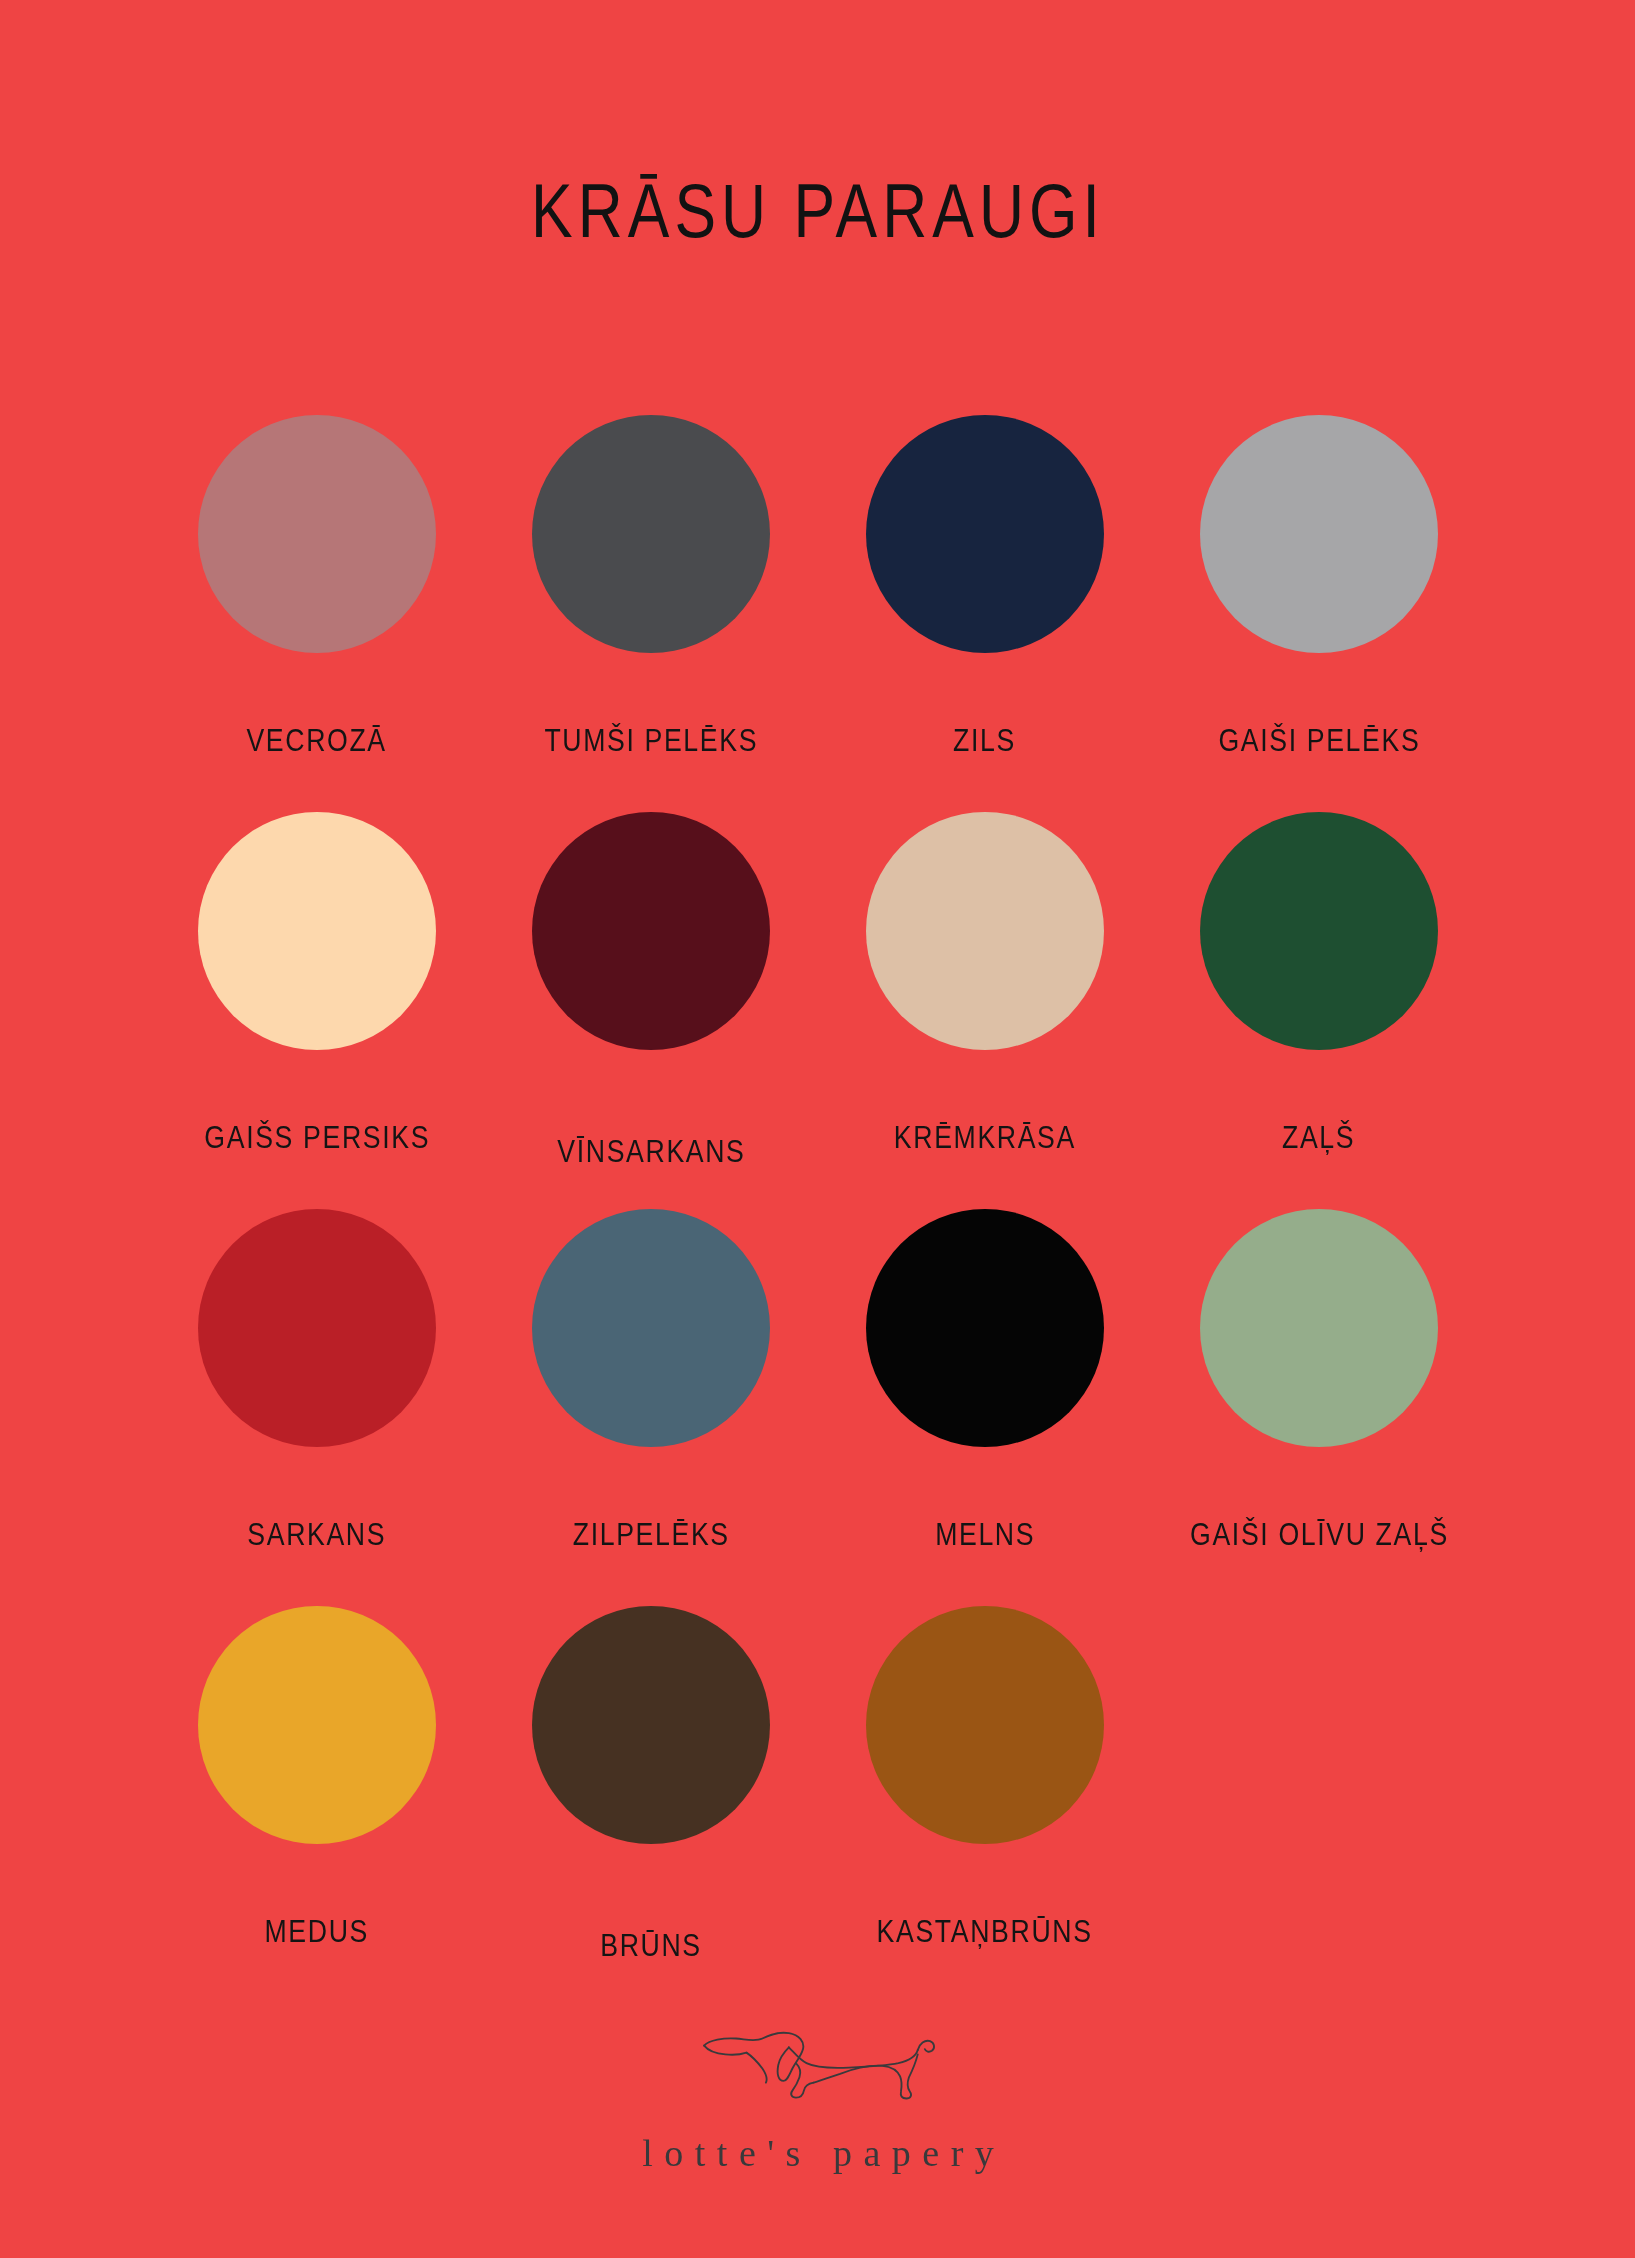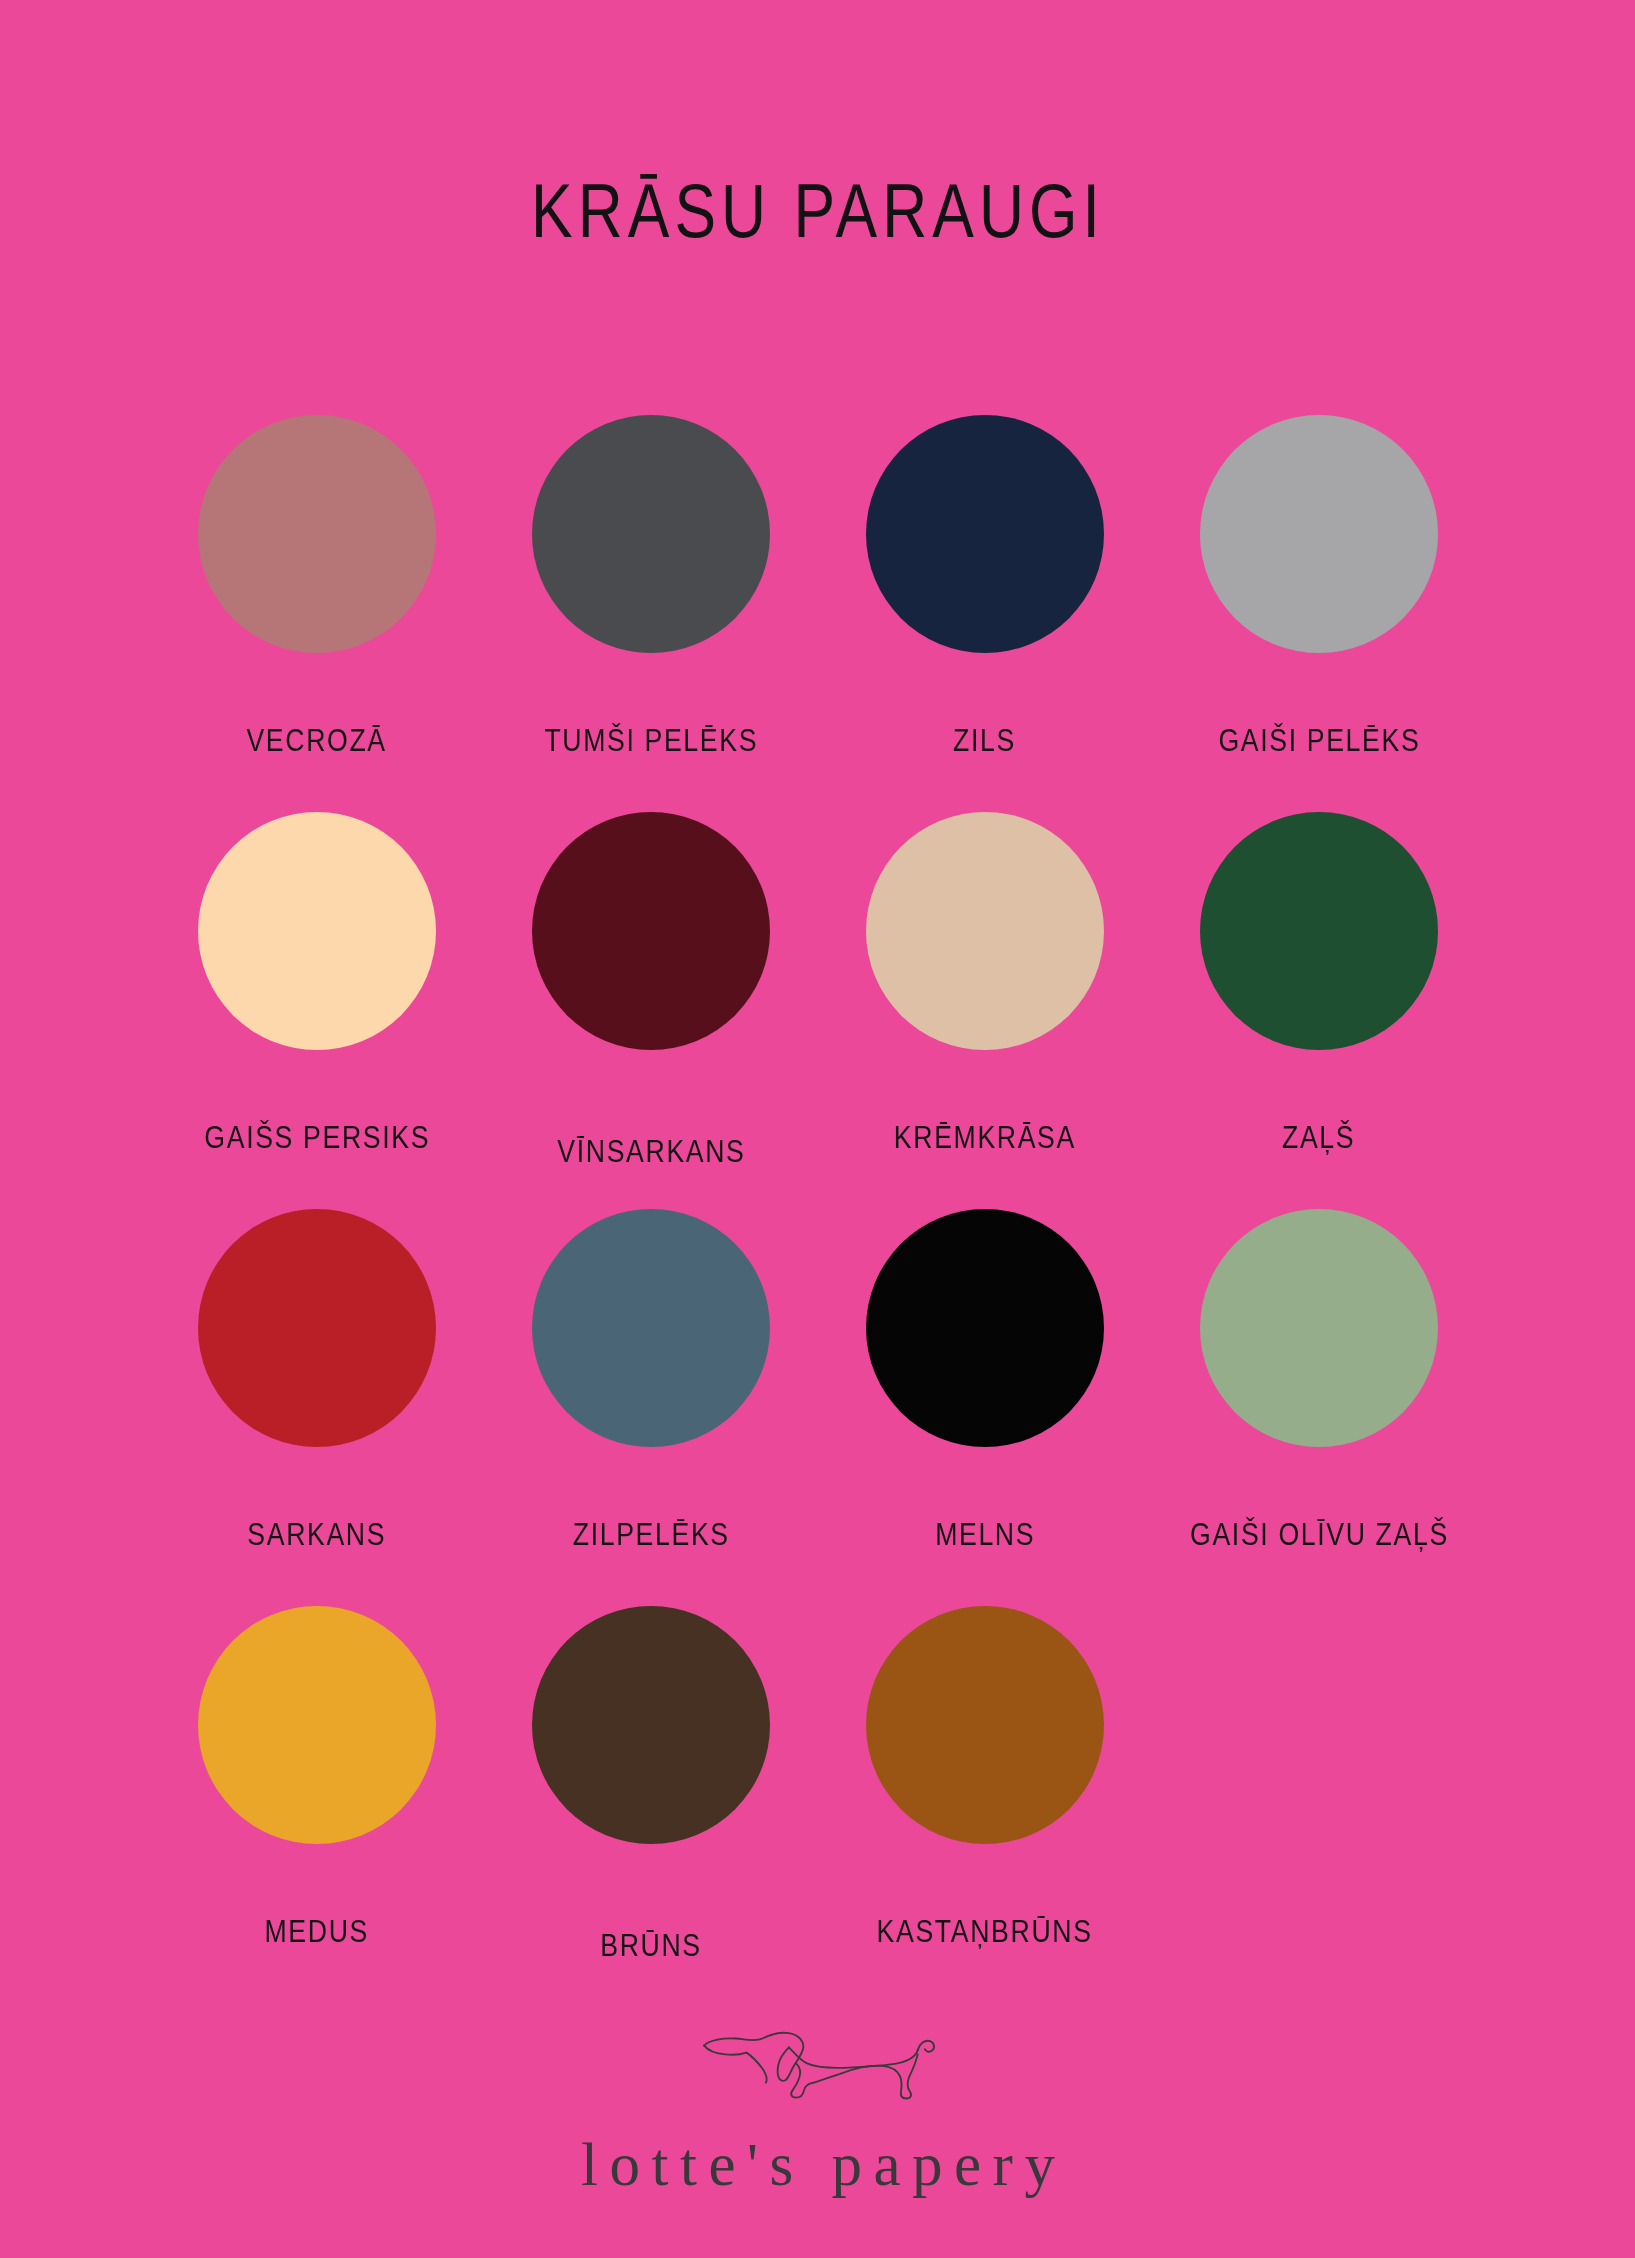--- a/index.html
+++ b/index.html
@@ -11,21 +11,21 @@
     height: 2258px;
     background: #ffffff;
     font-family: "Liberation Sans", sans-serif;
     overflow: hidden;
   }
 
   .poster {
     position: relative;
     width: 1636px;
     height: 2258px;
-    background: #ec4899;
+    background: #ef4444;
     box-sizing: border-box;
   }
 
   
   .title {
     position: absolute;
     top: 173px;
     left: 0;
     width: 100%;
     text-align: center;
@@ -103,21 +103,21 @@
 
   .logo-mark {
     width: 256px;
     height: 85px;
     display: block;
   }
 
   .logo-text {
     margin-top: 23px;
     font-family: "Liberation Serif", serif;
-    font-size: 61px;
+    font-size: 38px;
     line-height: 1;
     letter-spacing: 11.5px;
     color: #39393b;
     white-space: nowrap;
     text-indent: 11.5px;
   }
 </style>
 </head>
 <body>
 

